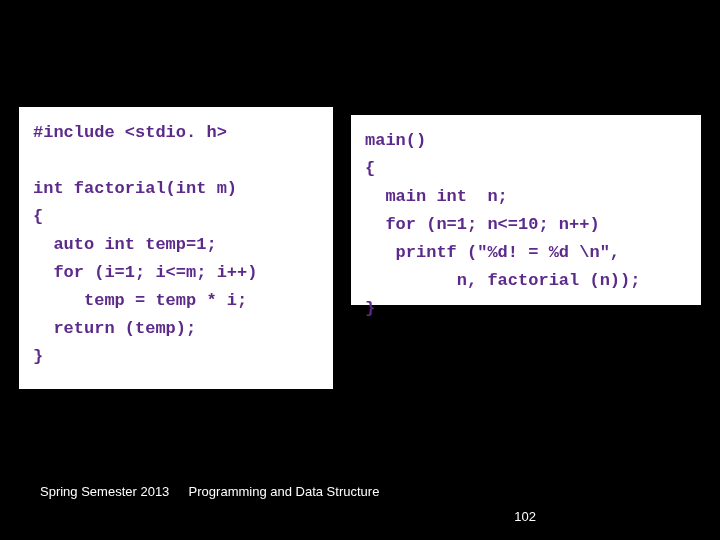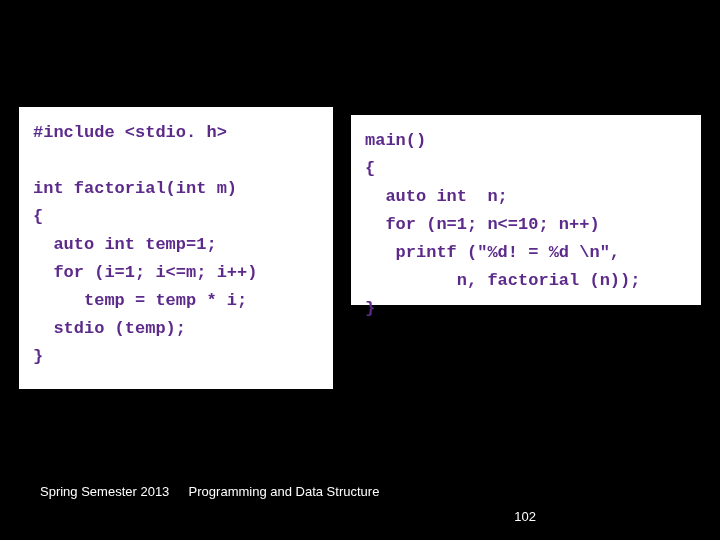--- a/index.html
+++ b/index.html
@@ -73,28 +73,28 @@
 <div class="slide">
 
   <div class="codebox left">
     <div class="codeline">#include &lt;stdio. h&gt;</div>
     <div class="blank"></div>
     <div class="codeline">int factorial(int m)</div>
     <div class="codeline">{</div>
     <div class="codeline">  auto int temp=1;</div>
     <div class="codeline">  for (i=1; i&lt;=m; i++)</div>
     <div class="codeline">     temp = temp * i;</div>
-    <div class="codeline">  stdio (temp);</div>
+    <div class="codeline">  return (temp);</div>
     <div class="codeline">}</div>
   </div>
 
   <div class="codebox right">
     <div class="codeline">main()</div>
     <div class="codeline">{</div>
-    <div class="codeline">  auto int  n;</div>
+    <div class="codeline">  main int  n;</div>
     <div class="codeline">  for (n=1; n&lt;=10; n++)</div>
     <div class="codeline">   printf ("%d! = %d \n",</div>
     <div class="codeline">         n, factorial (n));</div>
     <div class="codeline">}</div>
   </div>
 
   <div class="footer">
     <span class="left-text">Spring Semester 2013</span>
     <span class="center-text">Programming and Data Structure</span>
     <span class="right-text">102</span>

